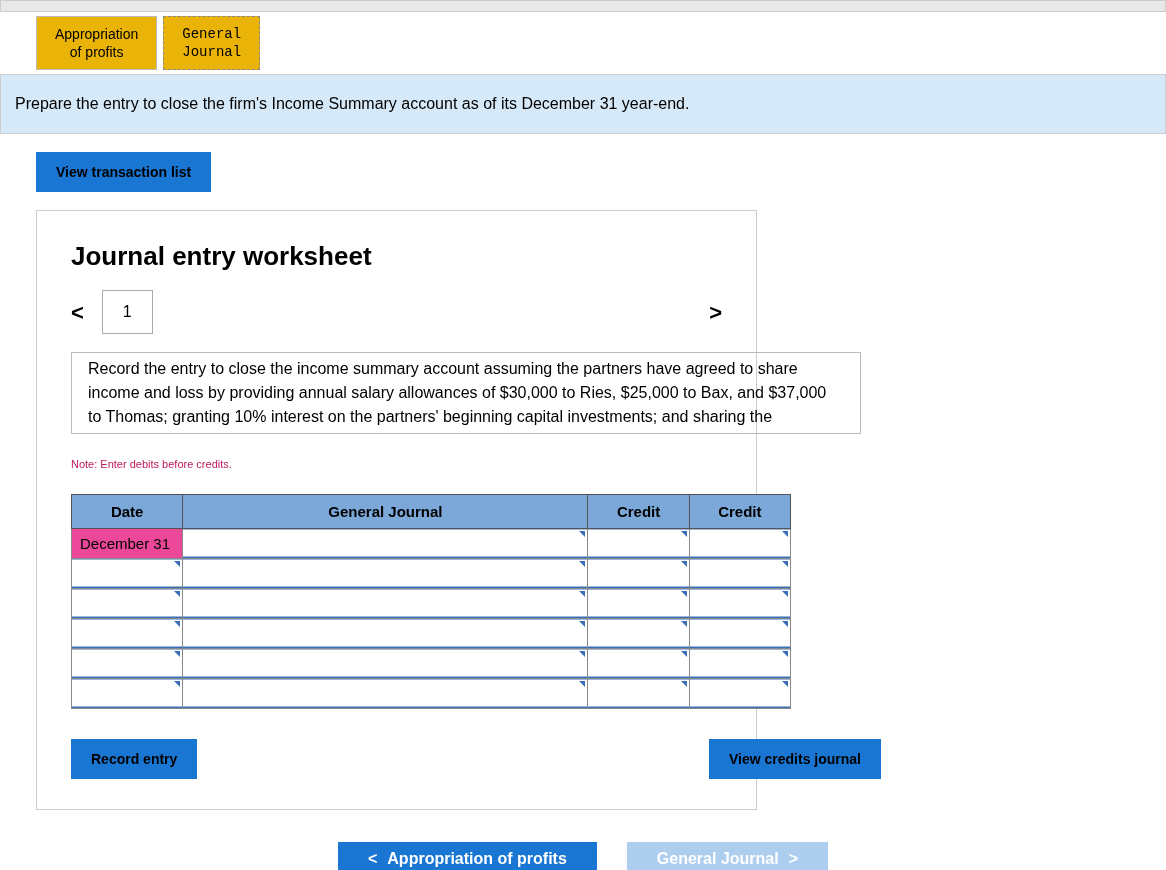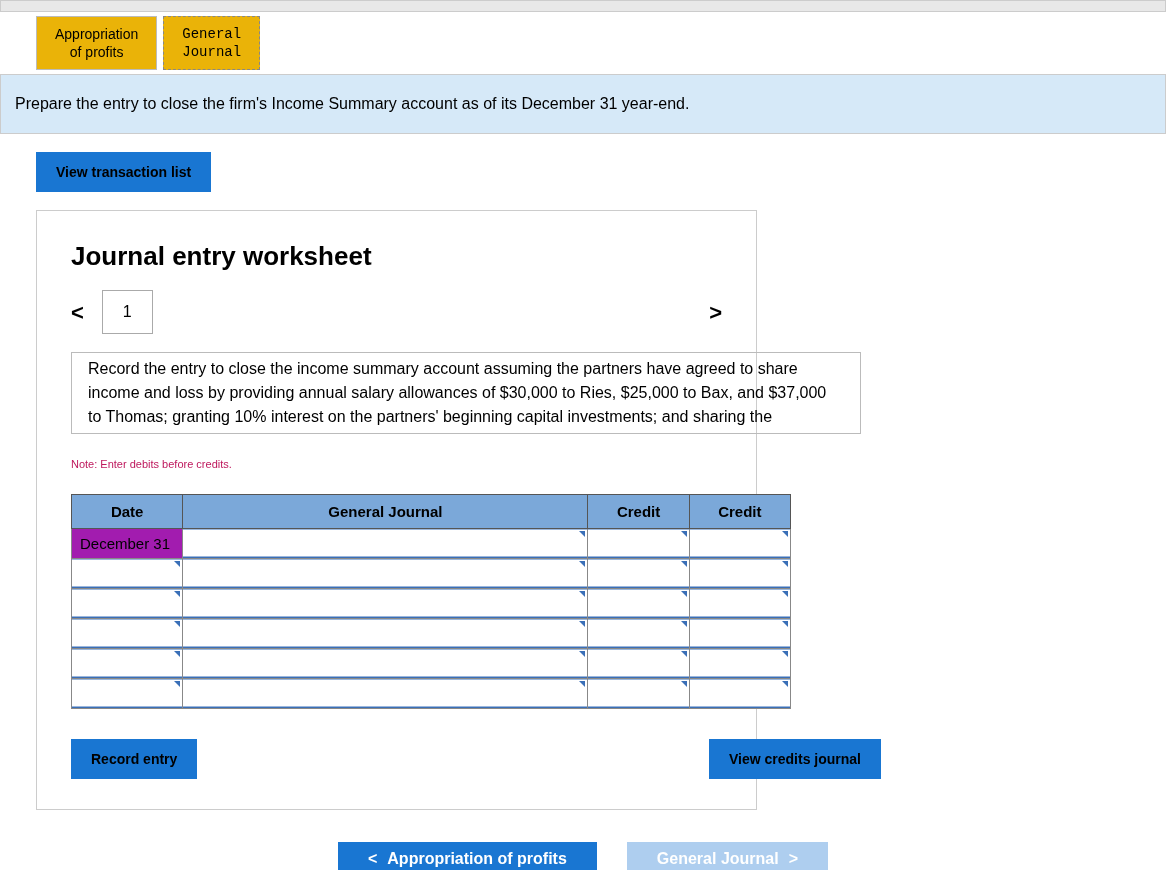--- a/index.html
+++ b/index.html
@@ -23,21 +23,21 @@
 .ws-nav { display: flex; align-items: flex-start; justify-content: space-between; margin-bottom: 18px; }
 .ws-nav-left { display: flex; align-items: flex-start; gap: 18px; }
 .chev { font-size: 22px; font-weight: bold; cursor: pointer; padding-top: 10px; }
 .step-box { border: 1px solid #aaa; padding: 12px 20px; font-size: 16px; background: #fff; }
 
 .prompt-box { border: 1px solid #bbb; padding: 4px 16px; font-size: 16px; line-height: 1.5; margin-bottom: 24px; width: 790px; }
 .note { color: #be185d; font-size: 11px; margin-bottom: 24px; }
 
 .journal-table { border-collapse: collapse; width: 720px; }
 .journal-table th { background: #7ba8d9; border: 1px solid #555; padding: 8px 0; font-size: 15px; font-weight: bold; text-align: center; }
-.journal-table td { border: 1px solid #888; height: 30px; padding: 4px 8px; font-size: 15px; position: relative; background: #a21caf; }
+.journal-table td { border: 1px solid #888; height: 30px; padding: 4px 8px; font-size: 15px; position: relative; background: #ec4899; }
 .journal-table td.editable { background: linear-gradient(to bottom, #fff 0%, #fff 92%, #3a6fb7 92%, #3a6fb7 100%); }
 .col-date { width: 110px; }
 .col-gj { width: 400px; }
 .col-debit { width: 100px; }
 .col-credit { width: 100px; }
 .tri { position: absolute; right: 2px; top: 2px; width: 0; height: 0; border-left: 6px solid transparent; border-top: 6px solid #3a6fb7; }
 
 .action-row { display: flex; justify-content: space-between; margin-top: 30px; width: 810px; }
 .action-left { display: flex; gap: 56px; flex-direction: column; }
 

